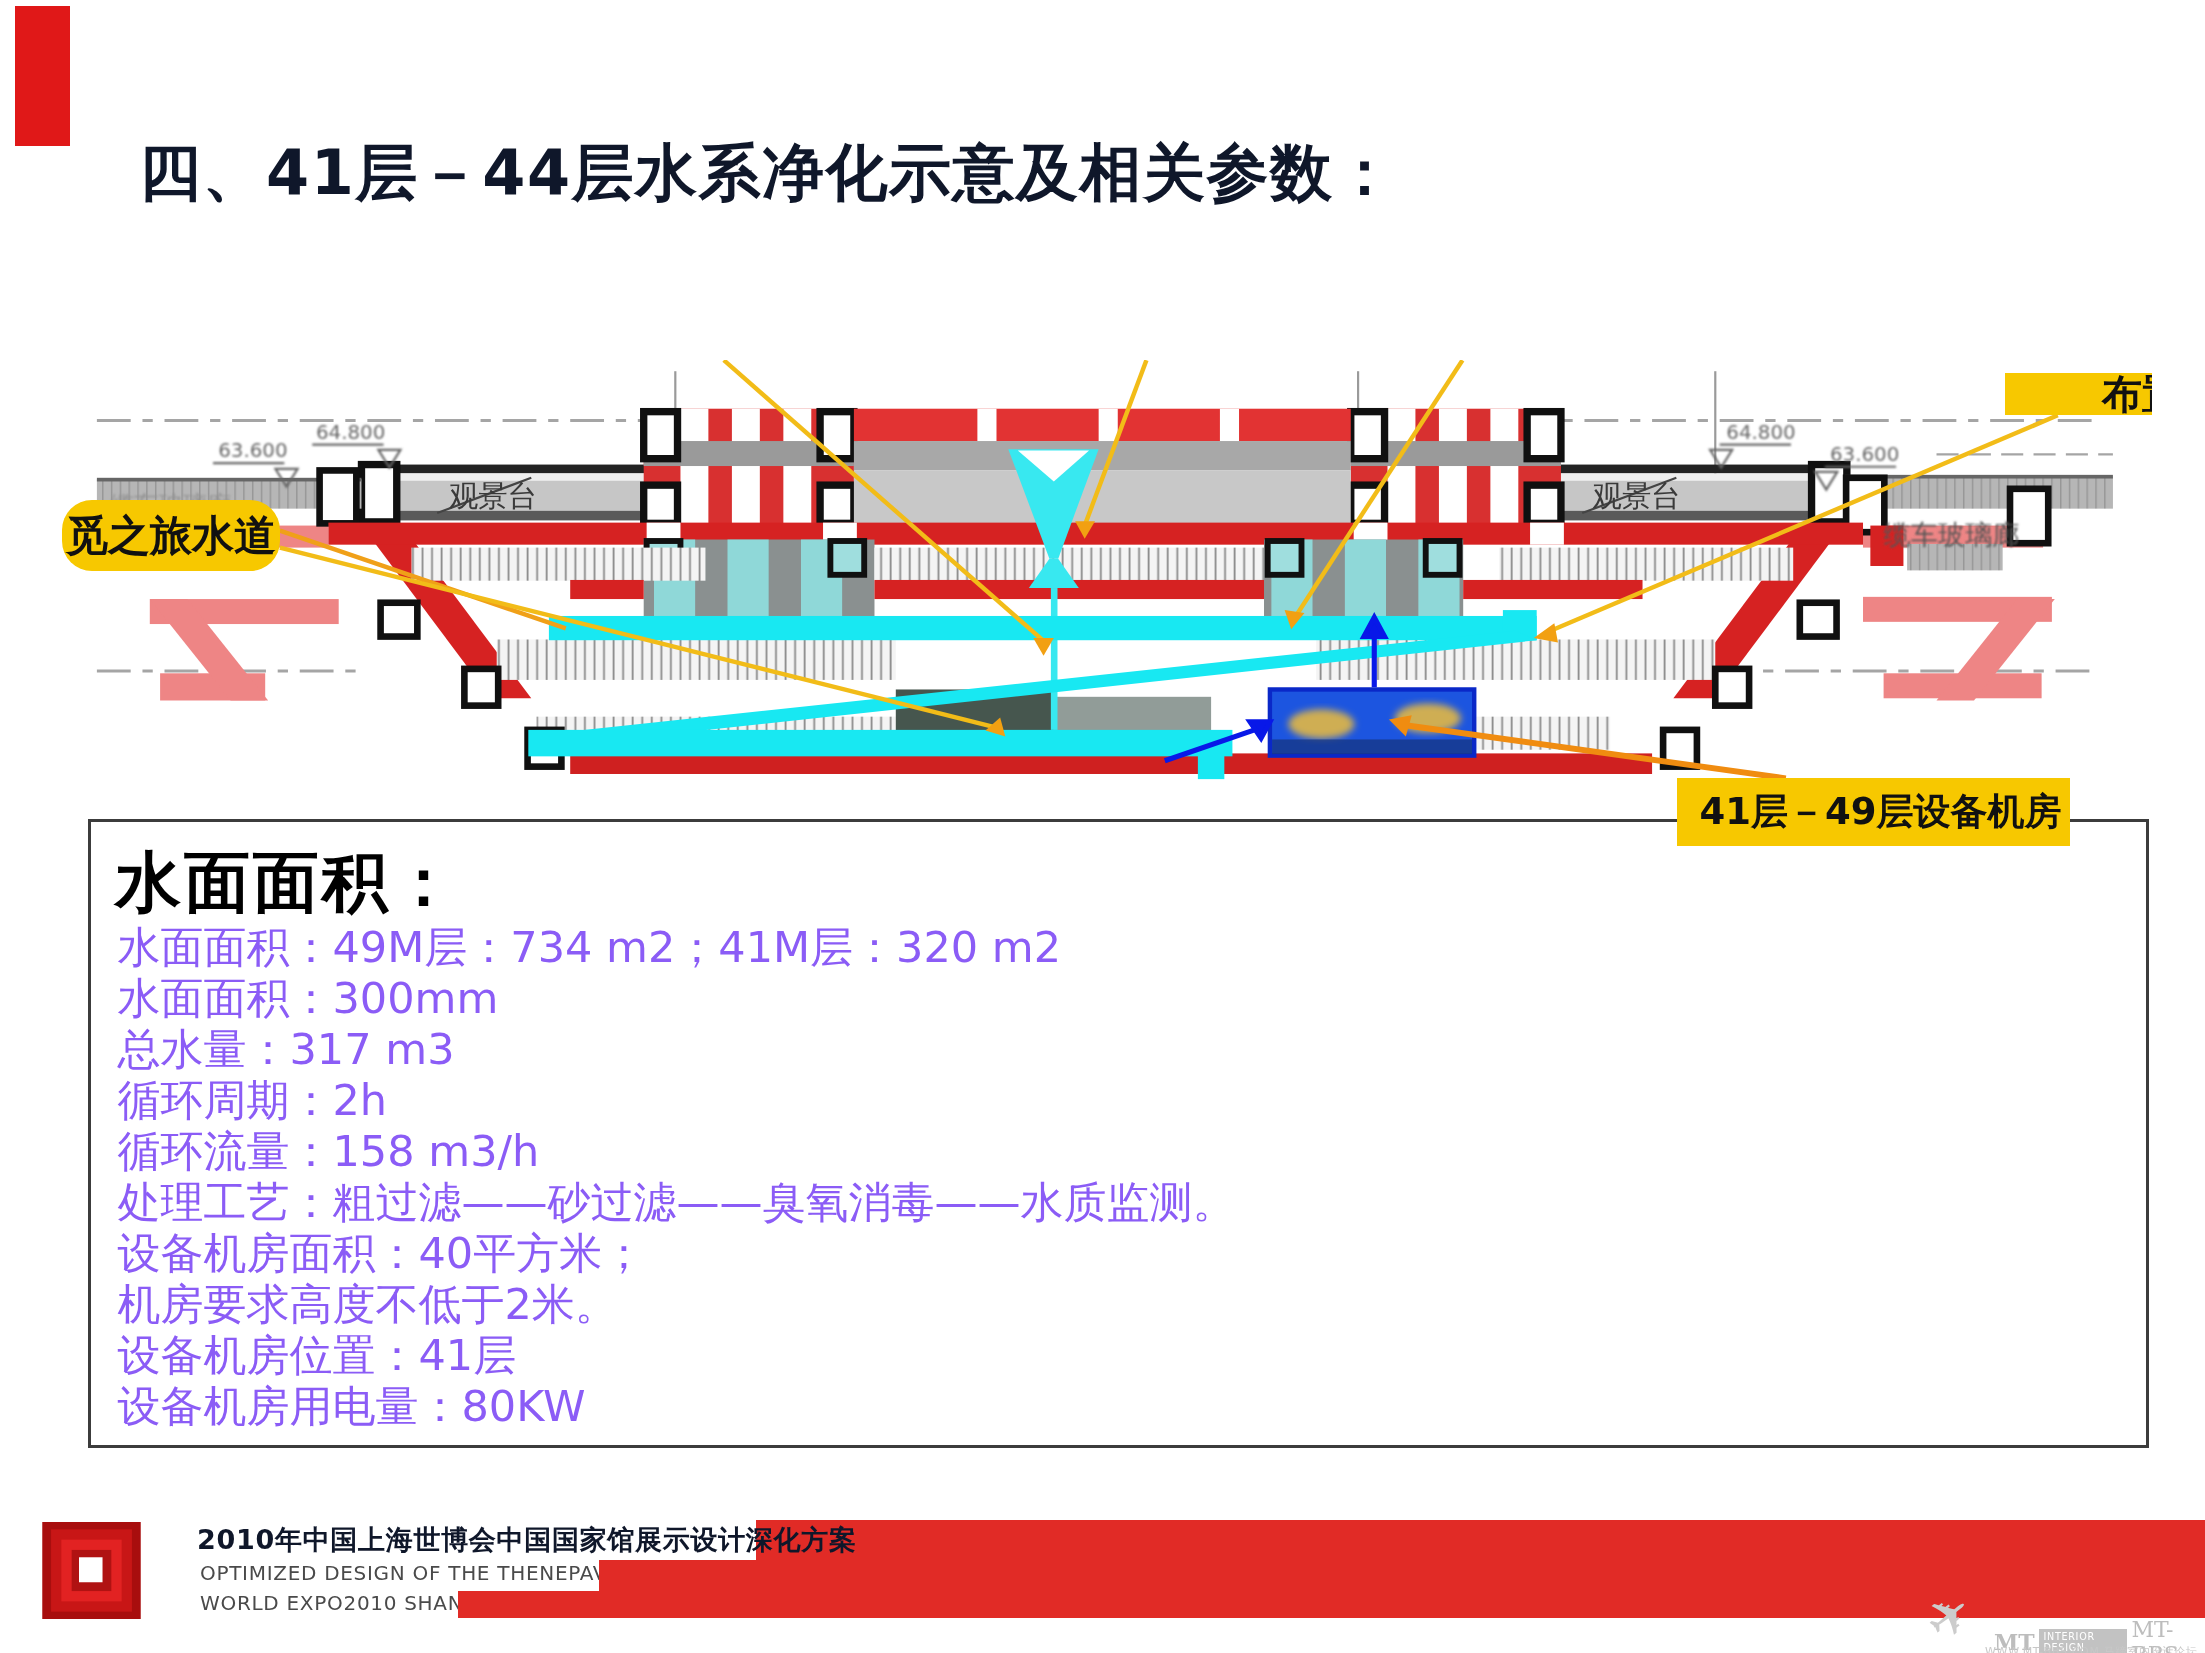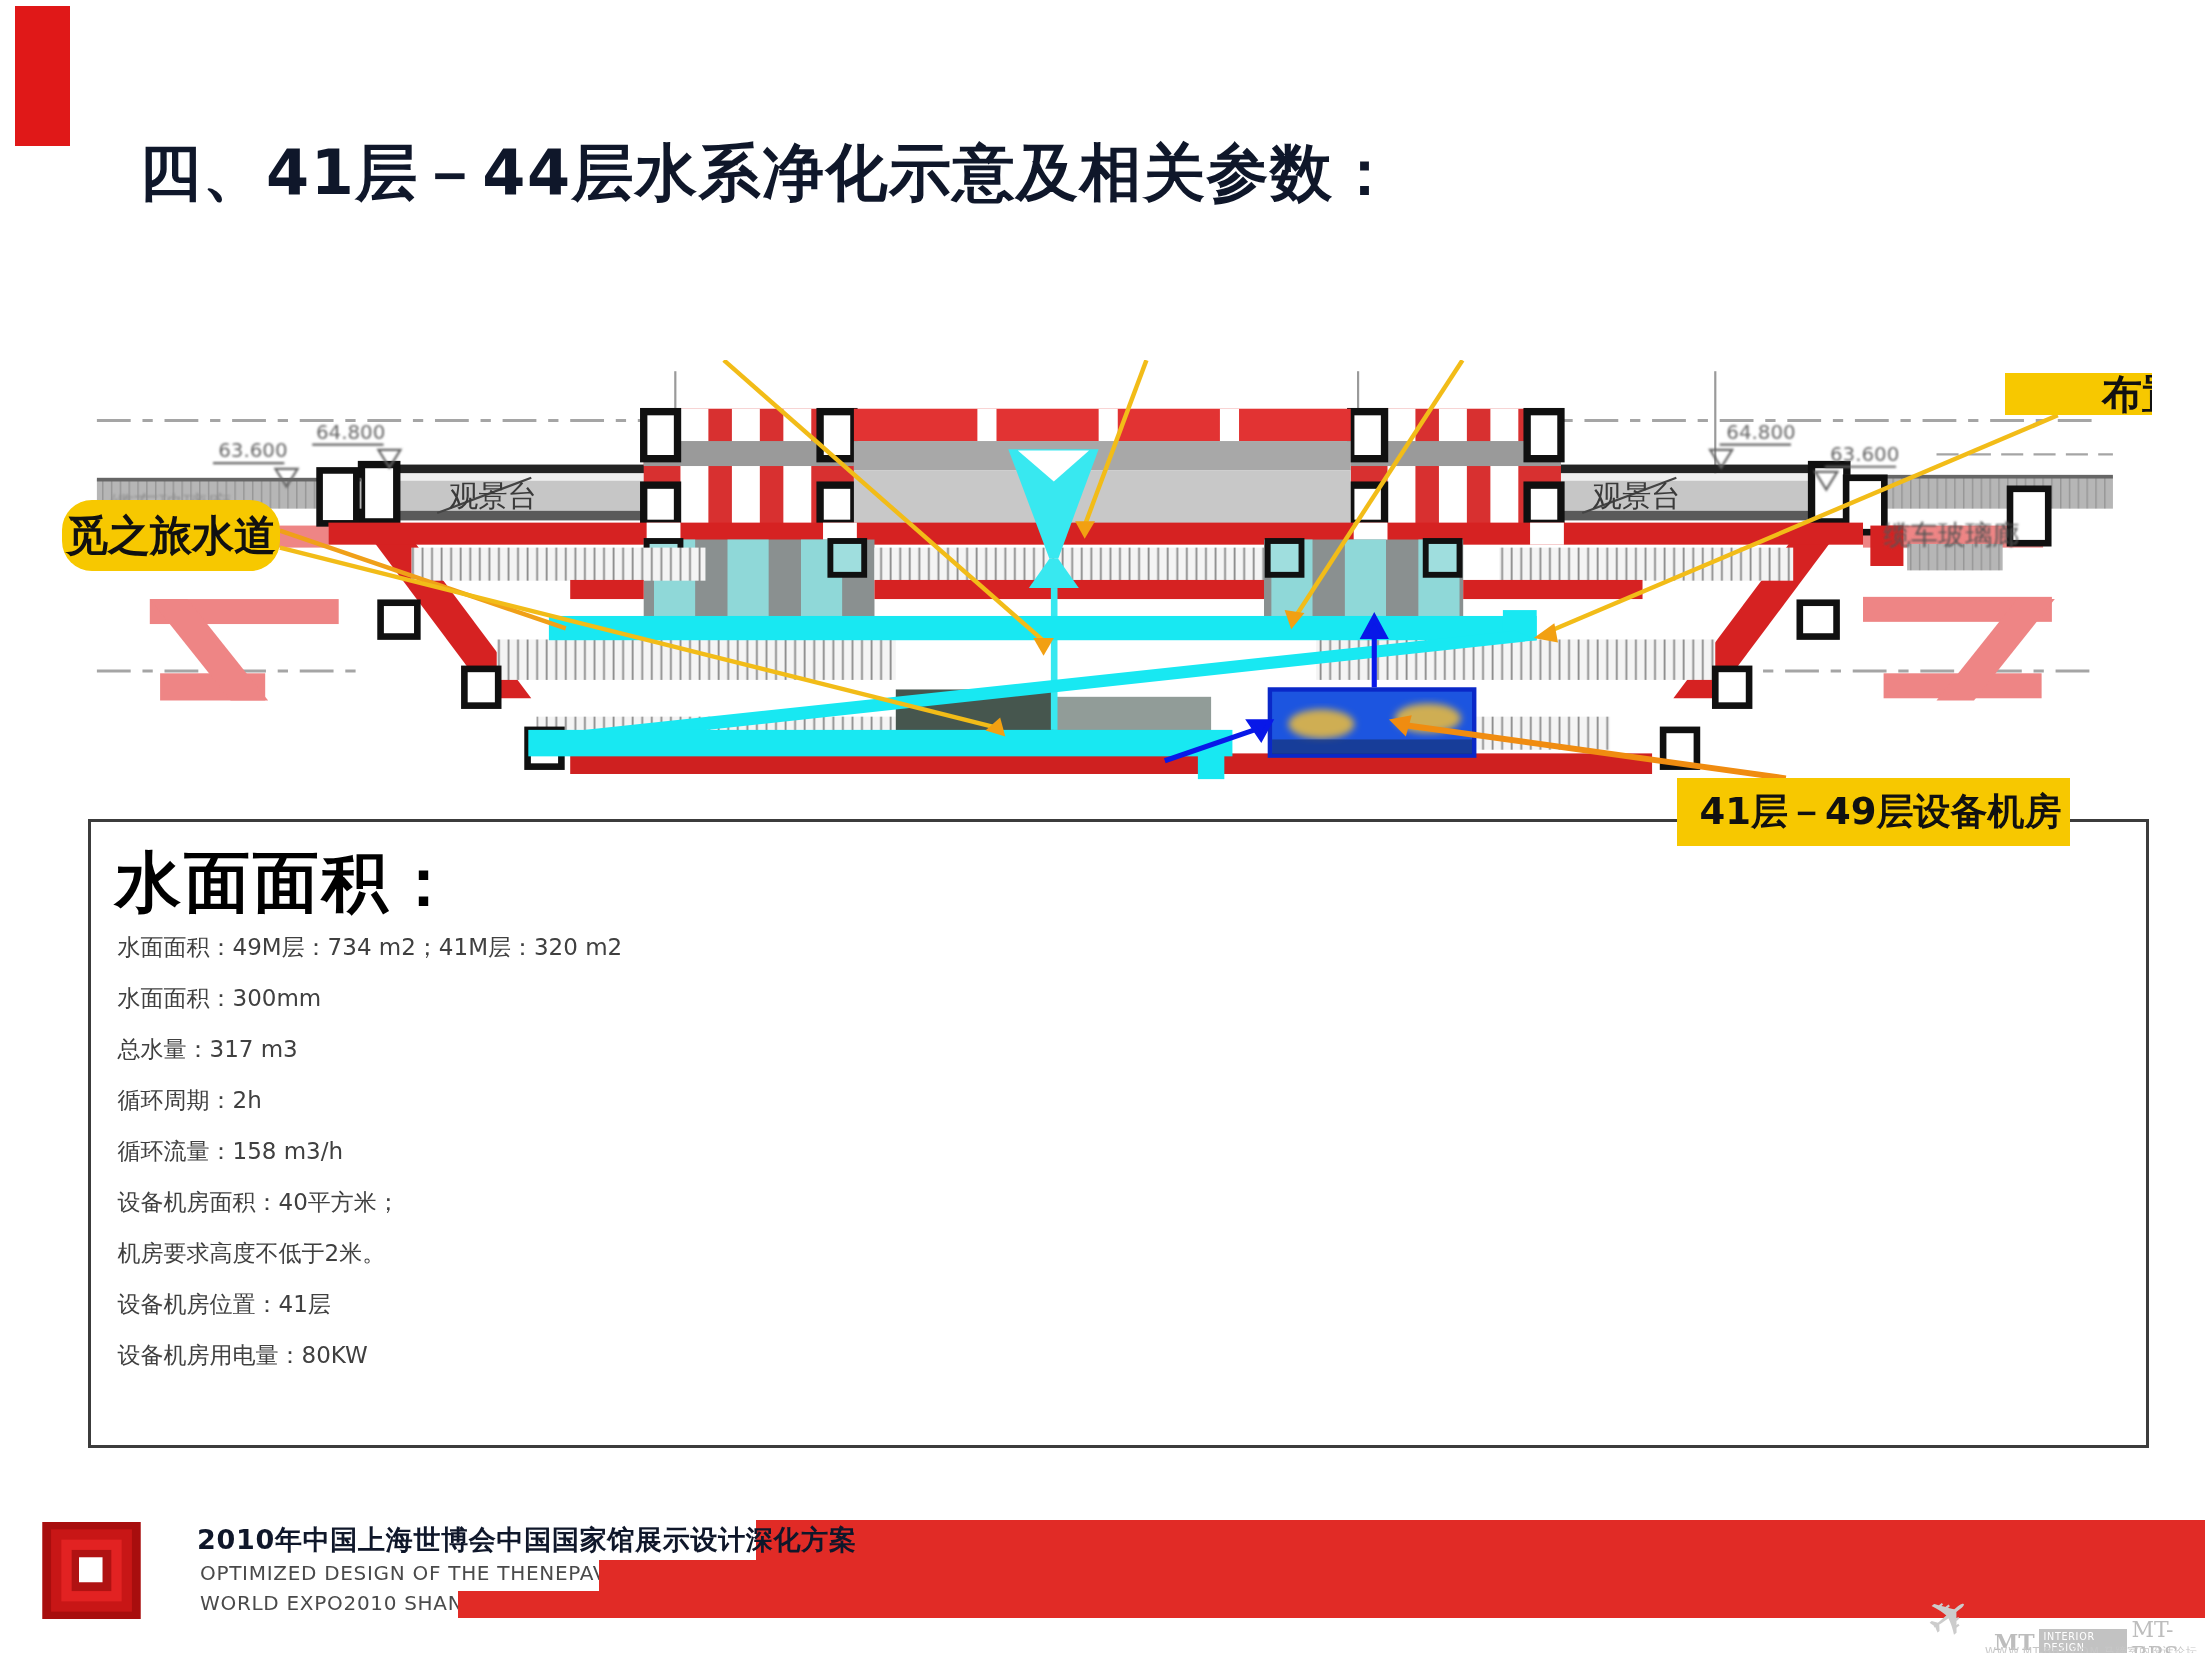--- a/index.html
+++ b/index.html
@@ -15,21 +15,21 @@
   
   .diagram-svg{left:55px;top:360px;}
   .ylabel{background:#f7c800;color:#111;font-weight:700;display:flex;align-items:center;justify-content:center;}
   .lbl-water{left:62px;top:500px;width:218px;height:71px;font-size:42px;z-index:4;border-radius:30px;}
   .lbl-layout{left:2005px;top:373px;width:147px;height:42px;overflow:hidden;justify-content:flex-start;z-index:4;}
   .lbl-layout span{display:block;margin-left:97px;font-size:40px;font-weight:700;white-space:nowrap;}
   .lbl-equip{left:1677px;top:778px;width:379px;height:68px;font-size:37px;z-index:5;white-space:nowrap;padding-left:14px;}
   
   .params{left:88px;top:819px;width:2055px;height:623px;border:3.7px solid #3c3c3c;background:#fff;z-index:2;}
   .params-heading{left:24px;top:16px;font-size:66px;font-weight:700;color:#000;letter-spacing:2.9px;}
-  .params-lines{left:26.5px;top:100px;font-size:23px;line-height:51px;color:#404040;white-space:nowrap;}
+  .params-lines{left:26.5px;top:100px;font-size:43px;line-height:51px;color:#8b5cf6;white-space:nowrap;}
   
   .footer-logo{left:42px;top:1522px;}
   .footer-cn{left:197px;top:1522px;font-size:27px;font-weight:700;color:#0f172a;letter-spacing:0.7px;white-space:nowrap;z-index:3;}
   .footer-en1{left:200px;top:1561px;font-size:20px;color:#4a4a4a;letter-spacing:0.7px;white-space:nowrap;}
   .footer-en2{left:200px;top:1591px;font-size:20px;color:#4a4a4a;letter-spacing:0.7px;white-space:nowrap;}
   .red-band{background:#e12b26;z-index:1;}
   .band1{left:756px;top:1520px;width:1449px;height:40px;}
   .band2{left:599px;top:1560px;width:1606px;height:32px;}
   .band3{left:458px;top:1591px;width:1747px;height:27px;}
   
@@ -289,20 +289,21 @@
   </div>
 
   <div class="abs params">
     <div class="abs params-heading">水面面积：</div>
     <div class="abs params-lines">
       <div>水面面积：49M层：734 m2；41M层：320 m2</div>
       <div>水面面积：300mm</div>
       <div>总水量：317 m3</div>
       <div>循环周期：2h</div>
       <div>循环流量：158 m3/h</div>
+      <div>处理工艺：粗过滤——砂过滤——臭氧消毒——水质监测。</div>
       <div>设备机房面积：40平方米；</div>
       <div>机房要求高度不低于2米。</div>
       <div>设备机房位置：41层</div>
       <div>设备机房用电量：80KW</div>
     </div>
   </div>
 
   <div class="abs red-band band1"></div>
   <div class="abs red-band band2"></div>
   <div class="abs red-band band3"></div>

